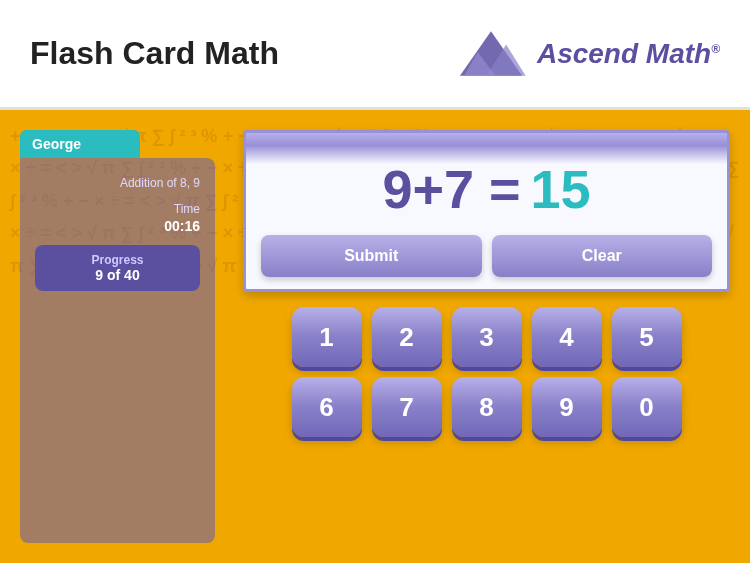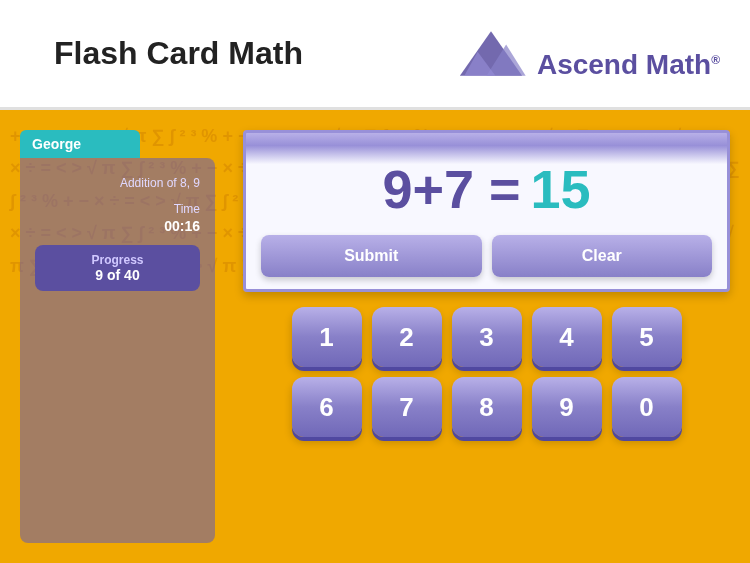--- a/index.html
+++ b/index.html
@@ -21,26 +21,26 @@
       align-items: center;
       justify-content: space-between;
       padding: 0 30px;
       border-bottom: 3px solid #e0e0e0;
     }
 
     .app-title {
       font-size: 32px;
       font-weight: bold;
       color: #222;
-      margin-left: 24px;
     }
 
     .logo-container {
       display: flex;
-      align-items: flex-end;
+      align-items: center;
+      font-style: italic;
     }
 
     .logo-mountain {
       width: 80px;
       height: 55px;
     }
 
     .logo-text {
       font-size: 28px;
       font-weight: bold;

